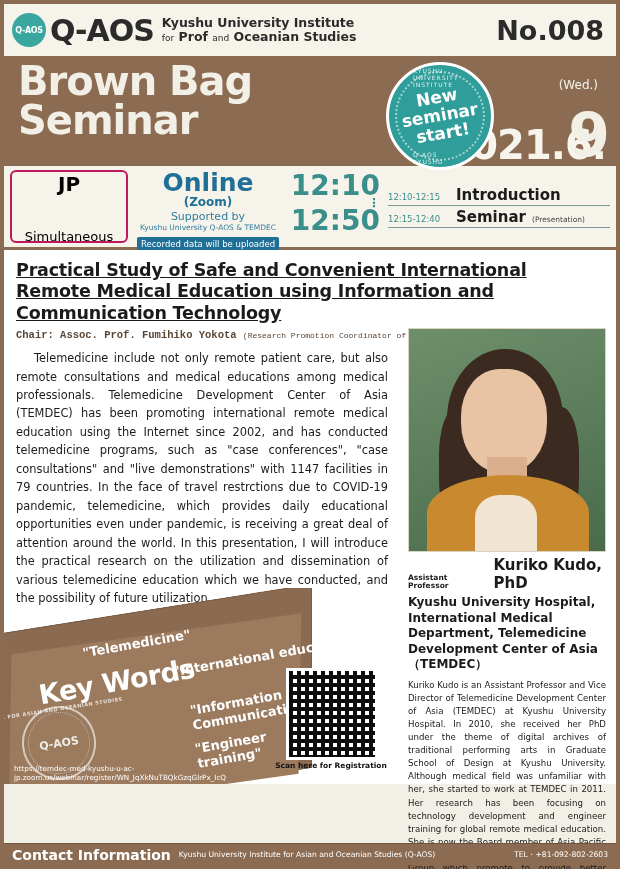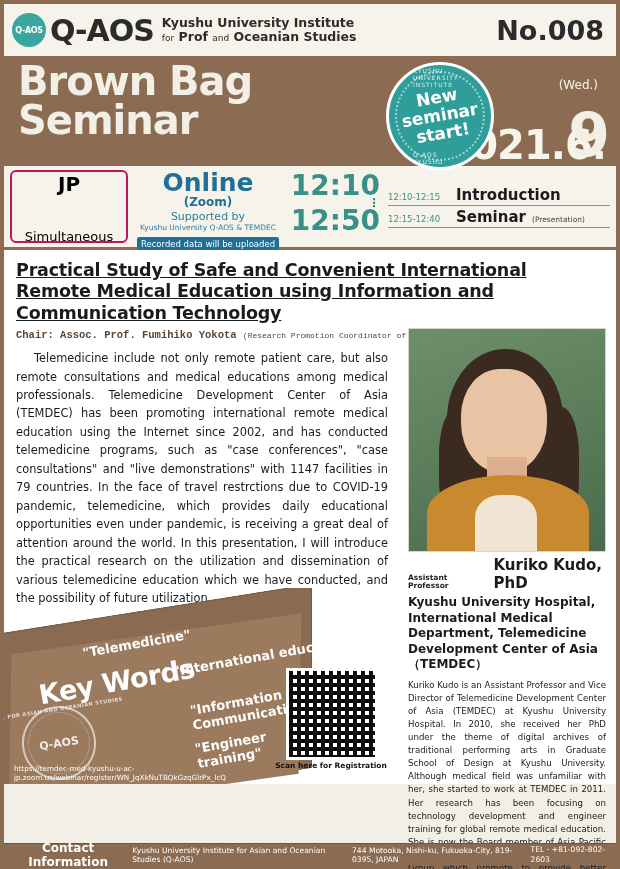--- a/index.html
+++ b/index.html
@@ -354,21 +354,21 @@
     position:absolute; left:0; right:0; bottom:0;
     height: 22px;
     background: #8b6b52;
     color: #fff;
     display:flex; align-items:center;
     padding: 0 8px;
     gap: 8px;
     font-size: 7.6px;
     border-top: 1px solid #6f5440;
   }
-  .footer .ci { font-weight: bold; font-size: 12px; text-align: center; }
+  .footer .ci { font-weight: bold; font-size: 14px; }
   .footer .tail { margin-left:auto; }
 </style>
 </head>
 <body>
 
 <div class="poster">
 
   <div class="header">
     <div class="qaos-logo">
       <span>Q-AOS</span>
@@ -503,17 +503,16 @@
 
     <div class="qr-wrap">
       <div class="qr"></div>
     </div>
     <div class="qr-caption">Scan here for Registration</div>
   </div>
 
   <div class="footer">
     <span class="ci">Contact Information</span>
     <span>Kyushu University Institute for Asian and Oceanian Studies (Q-AOS)</span>
-    <span>744 Motooka, Nishi-ku, Fukuoka-City, 819-0395, JAPAN</span>
     <span class="tail">TEL・+81-092-802-2603</span>
   </div>
 
 </div>
 
 </body></html>

